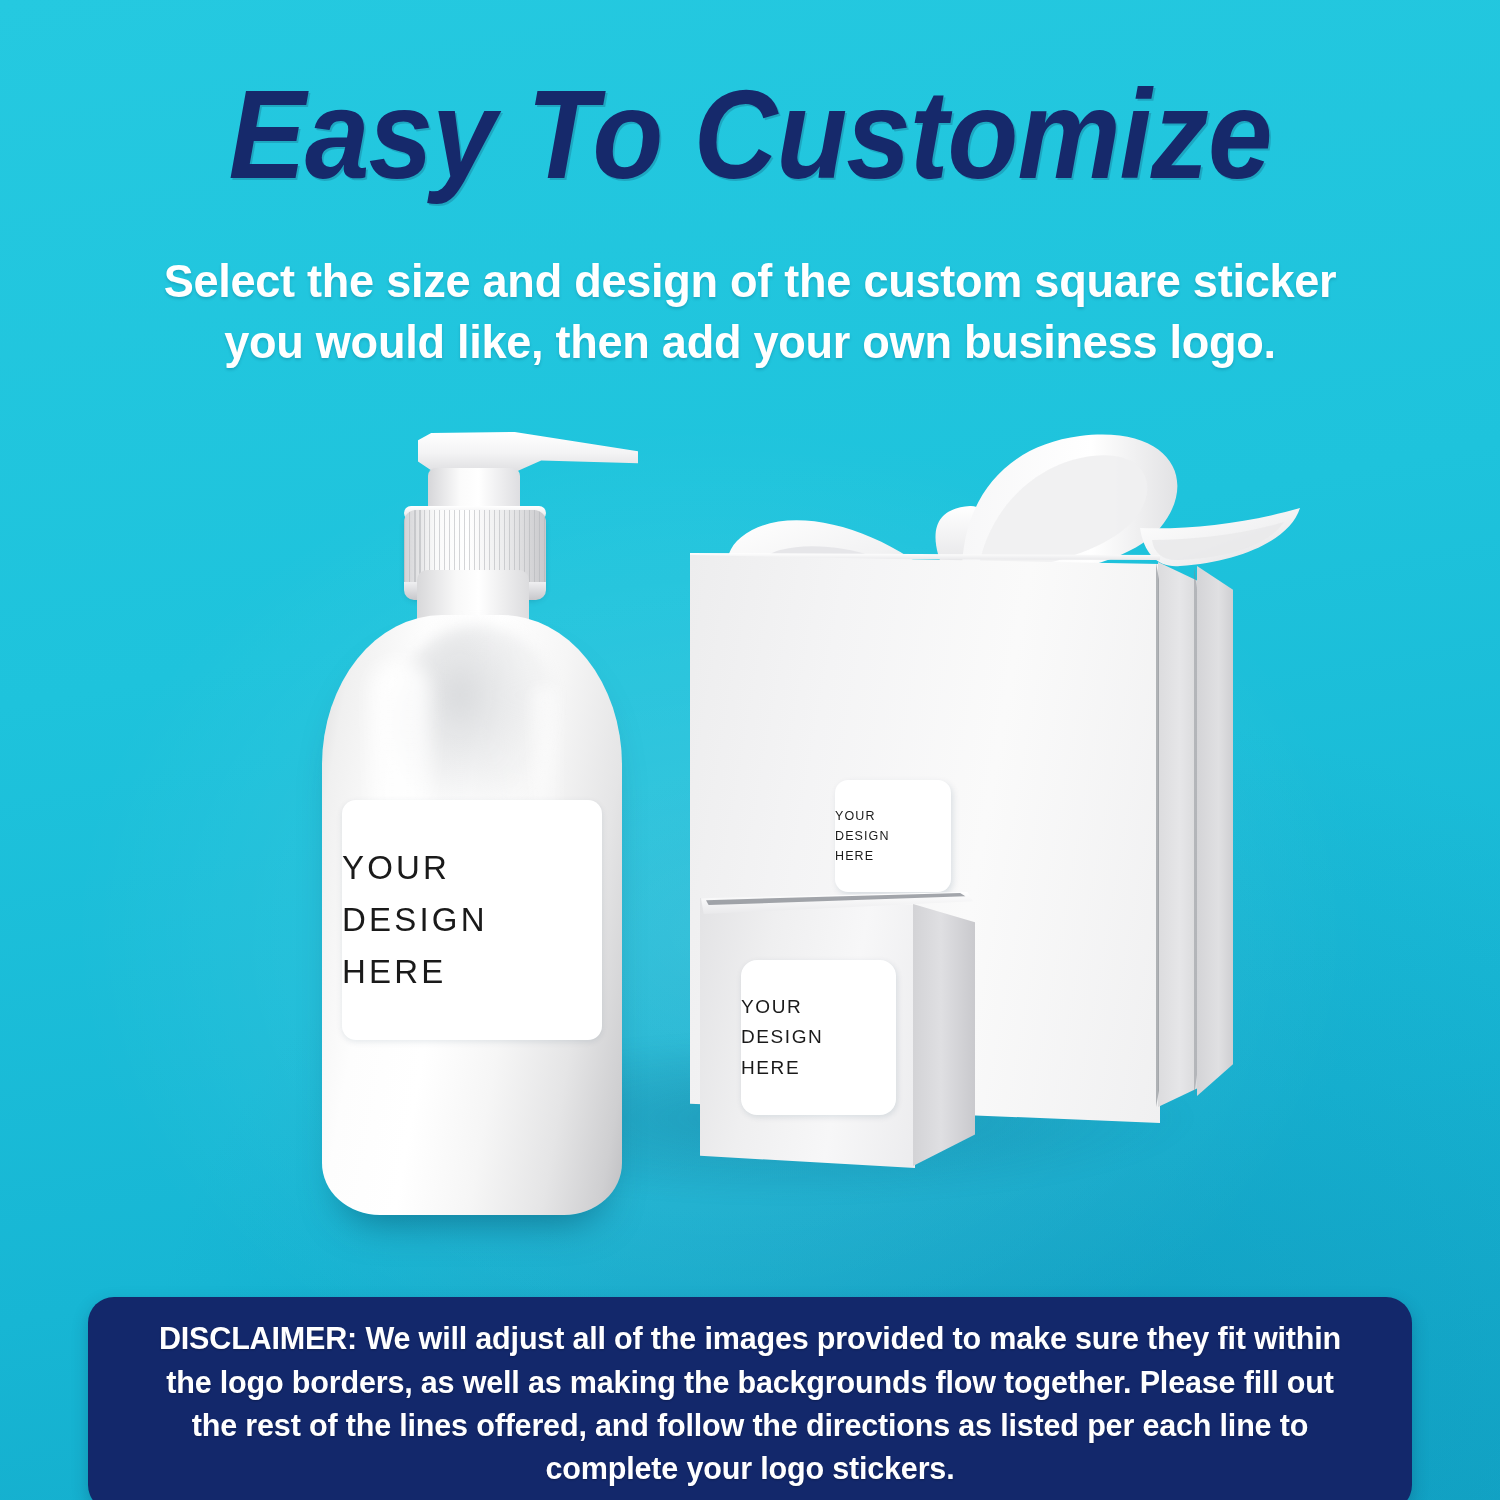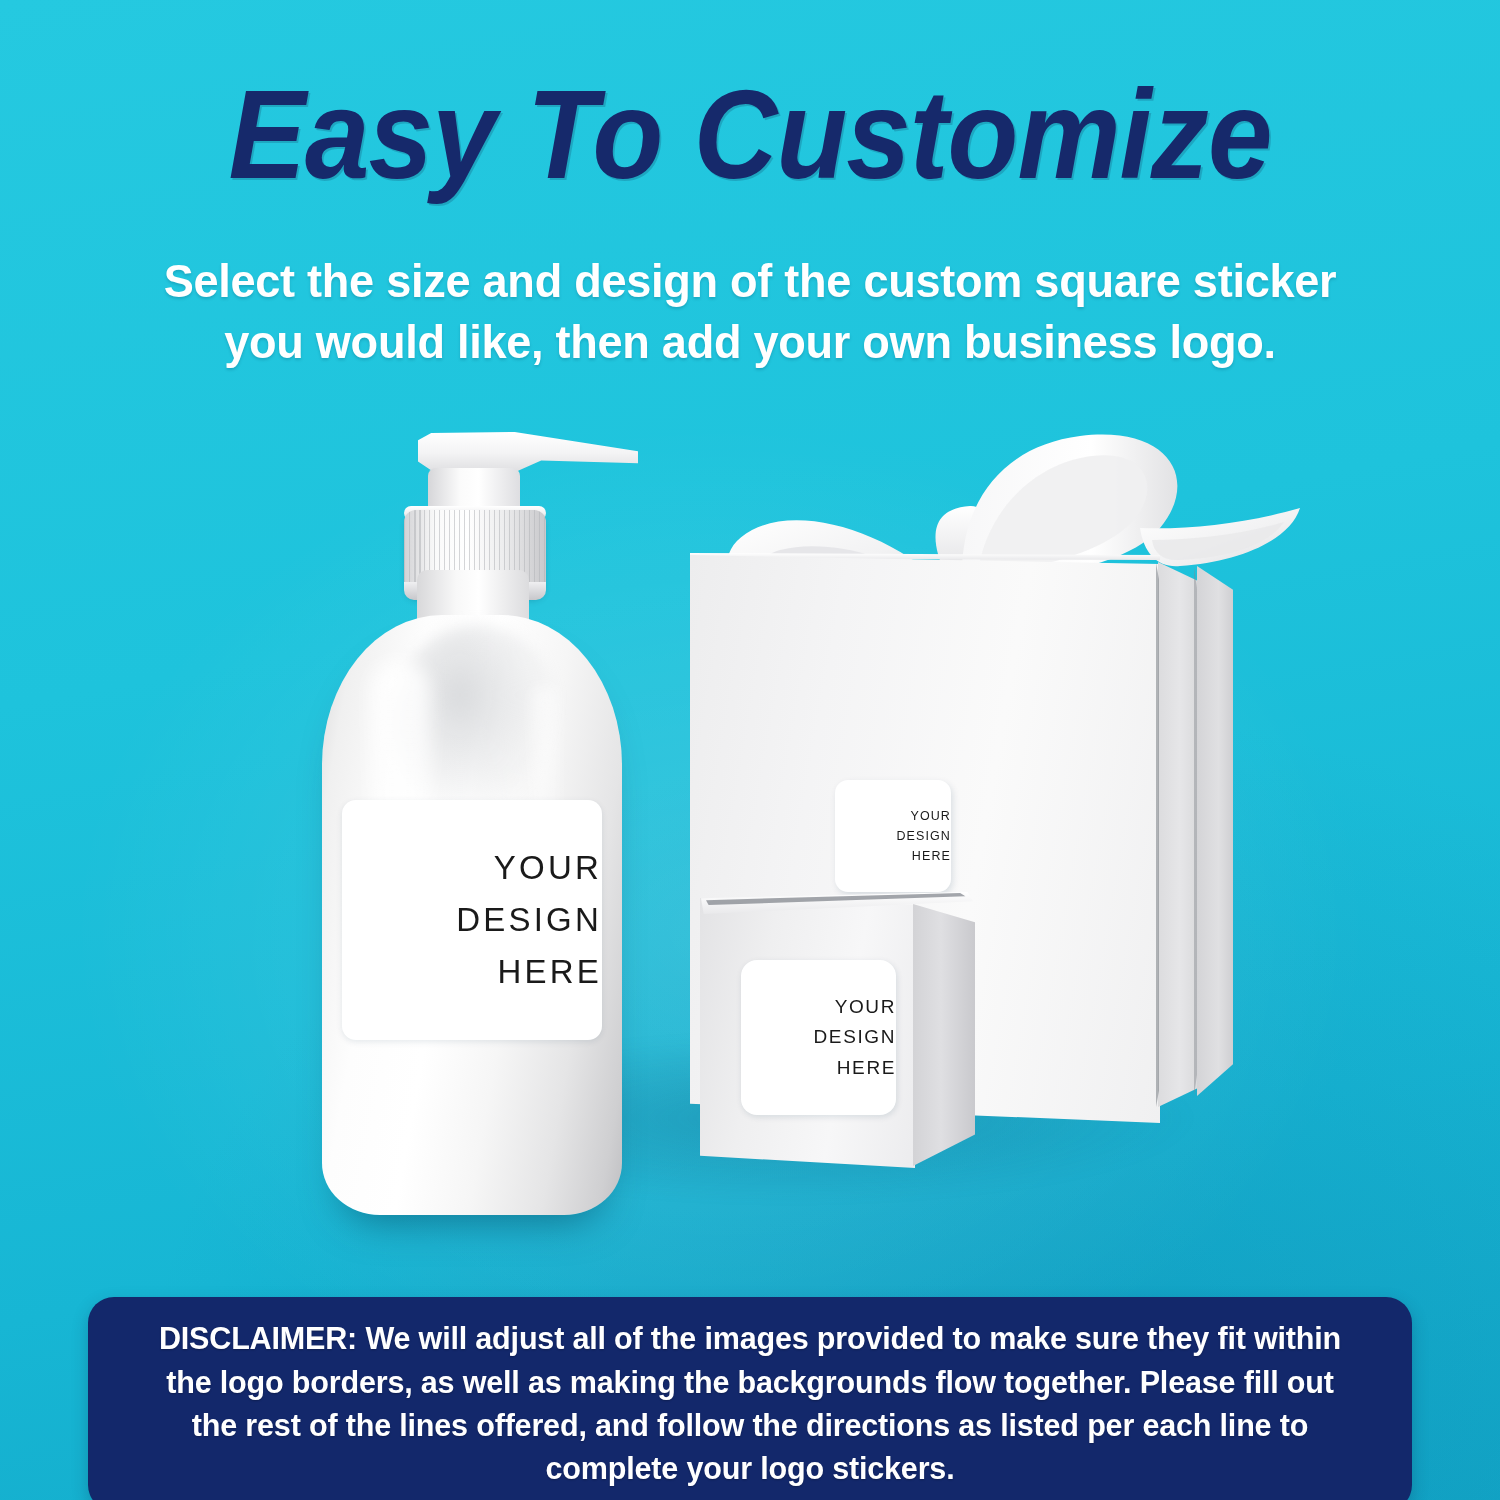--- a/index.html
+++ b/index.html
@@ -185,21 +185,21 @@
     position:absolute;left:118px;top:22px;width:220px;height:46px;
     background:linear-gradient(180deg,#FFFFFF 0%, #F4F4F5 45%, #D8D8DB 100%);
     clip-path:polygon(0% 18%, 6% 2%, 44% 0%, 100% 42%, 100% 68%, 56% 62%, 40% 96%, 10% 96%, 0% 64%);
     filter:drop-shadow(0 3px 3px rgba(0,60,85,0.22));
   }
 
   
   .sticker{
     position:absolute;
     background:#FFFFFF;
-    display:flex;flex-direction:column;align-items:flex-end;justify-content:center;
+    display:flex;flex-direction:column;align-items:flex-start;justify-content:center;
     color:#1A1A1A;
     font-family:"Liberation Sans","DejaVu Sans",sans-serif;
     font-weight:300;
     text-align:center;
   }
   .sticker span{display:block;}
 
   .sticker-bottle{
     left:42px;top:390px;width:260px;height:240px;border-radius:14px;
     font-size:33px;line-height:1.58;letter-spacing:3.2px;

